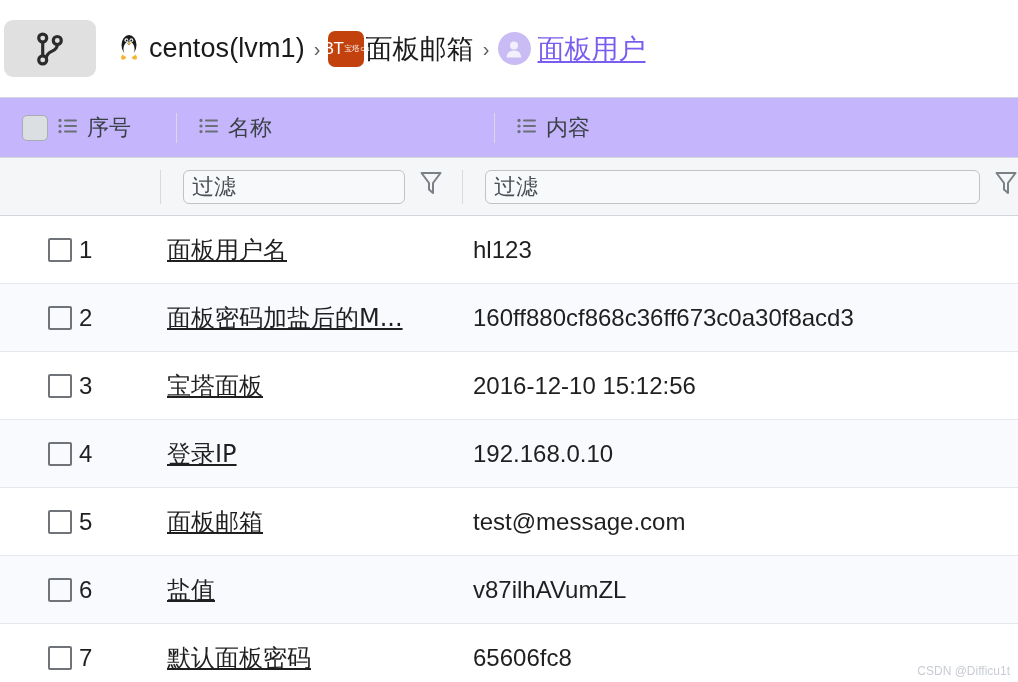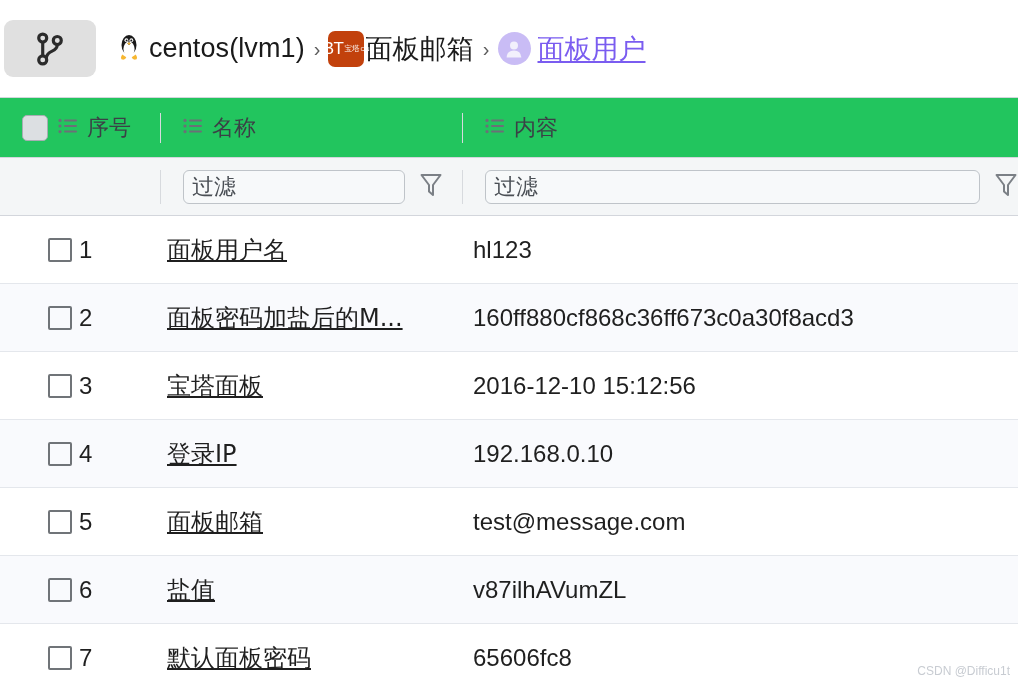--- a/index.html
+++ b/index.html
@@ -118,25 +118,26 @@
   }
 
   
   .table-wrap {
     border-top: 1px solid #d3d6dc;
     border-bottom: 1px solid #d3d6dc;
     background: #ffffff;
   }
   .thead {
     height: 60px;
-    background: #22c55e;
+    background: #c4b5fd;
     border-bottom: 1px solid #d3d6dc;
     display: flex;
     align-items: center;
     box-sizing: border-box;
+    gap: 16px;
   }
   .col-idx   { width: 160px; flex: none; box-sizing: border-box; }
   .col-name  { width: 302px; flex: none; box-sizing: border-box; }
   .col-val   { flex: 1 1 auto; box-sizing: border-box; min-width: 0; }
 
   .th-inner {
     display: flex;
     align-items: center;
     height: 100%;
     padding-left: 22px;
@@ -162,21 +163,20 @@
   .filter-row {
     height: 58px;
     background: #f4f6f7;
     border-bottom: 1px solid #d3d6dc;
     display: flex;
     align-items: center;
     box-sizing: border-box;
   }
   .filter-cell {
     display: flex;
-    align-items: center;
     height: 100%;
     padding-left: 22px;
   }
   .filter-cell.bordered { border-left: 1px solid #d7dade; }
   .filter-input {
     height: 34px;
     border: 1px solid #bfc4c9;
     border-radius: 6px;
     background: #f7f9fa;
     font-size: 22px;

